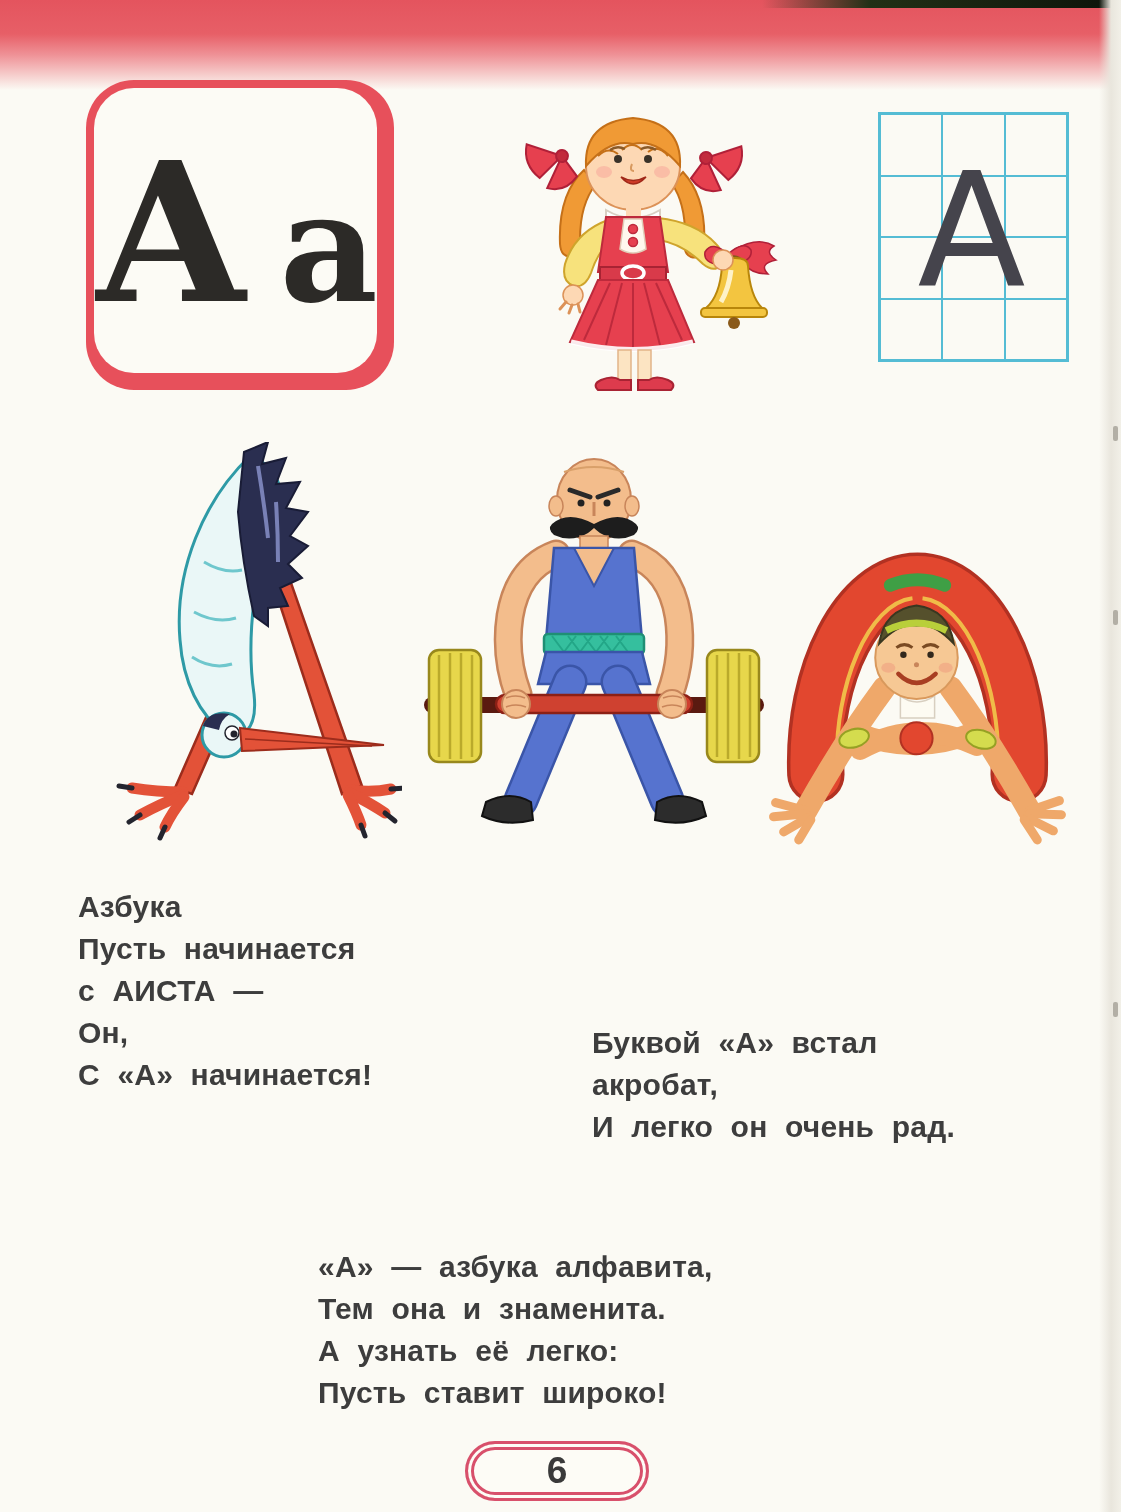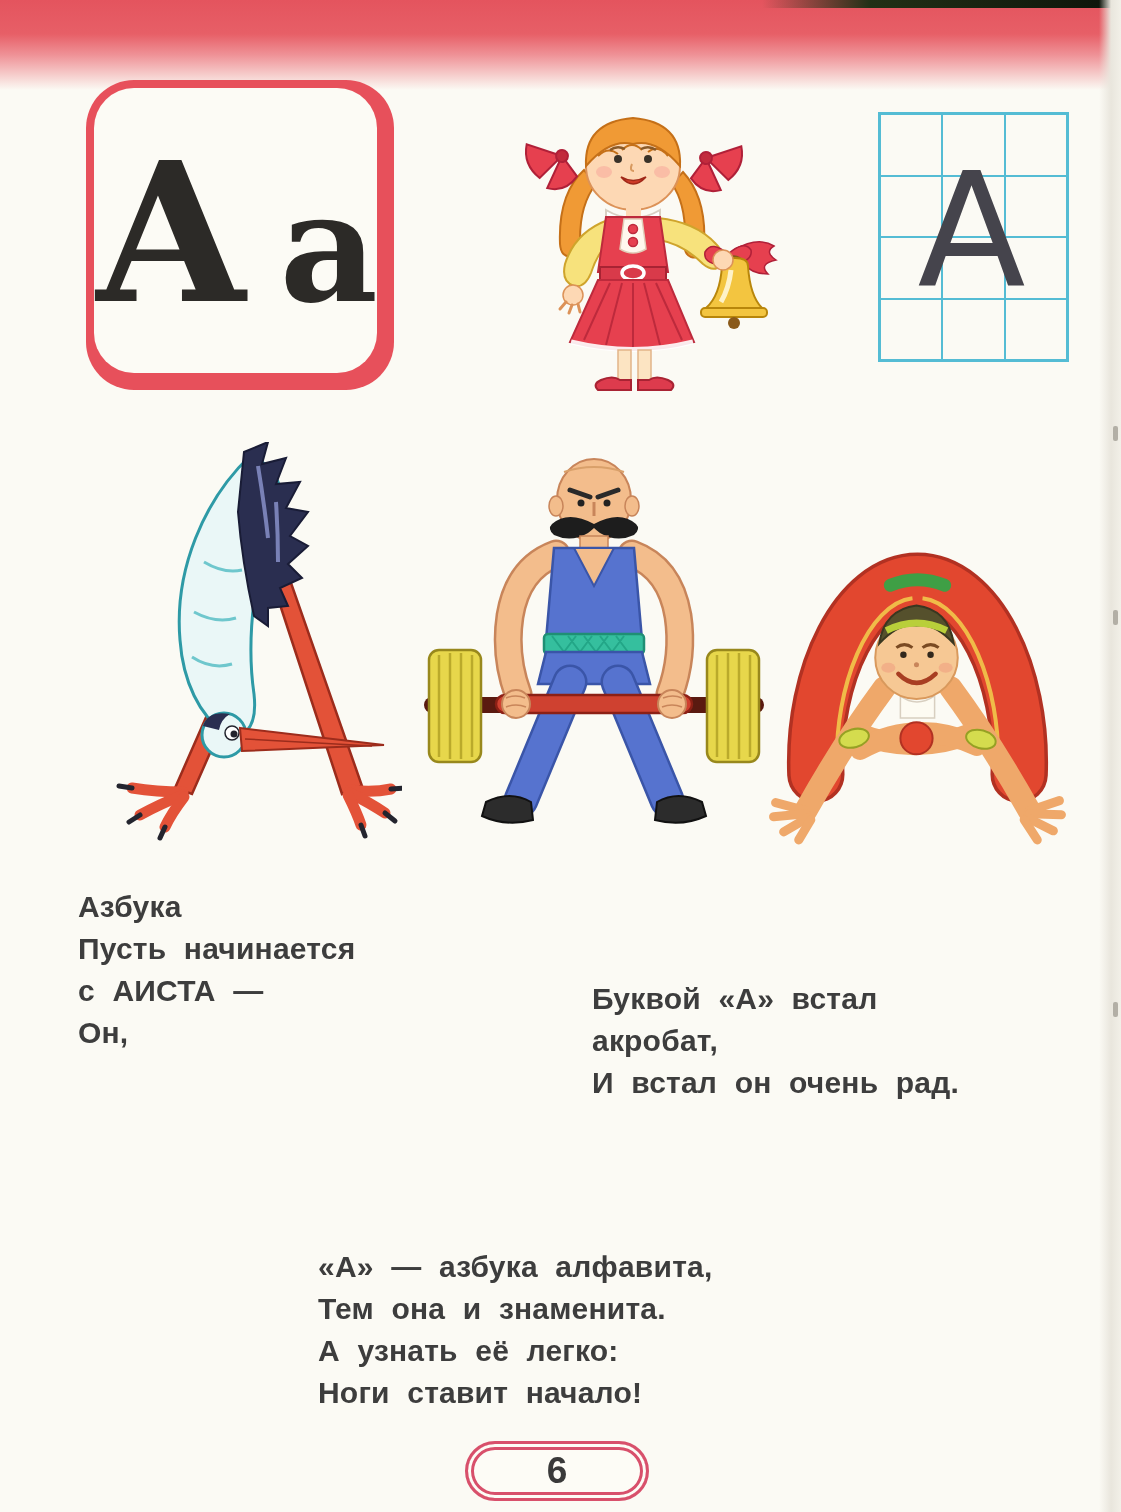--- a/index.html
+++ b/index.html
@@ -30,21 +30,21 @@
   
   .illu{position:absolute;}
   .girl{left:480px;top:92px;width:320px;height:300px;}
   .stork{left:72px;top:442px;width:330px;height:400px;}
   .strongman{left:424px;top:444px;width:340px;height:400px;}
   .acrobat{left:760px;top:545px;width:315px;height:312px;}
   
   .poem{position:absolute;font-weight:700;font-size:30px;line-height:42px;color:#3d3d3d;
         word-spacing:9px;letter-spacing:.2px;white-space:nowrap;}
   .poem-stork{left:78px;top:886px;}
-  .poem-acrobat{left:592px;top:978px;}
+  .poem-acrobat{left:592px;top:1022px;}
   .poem-alphabet{left:318px;top:1246px;}
   
   .page-pill{position:absolute;left:465px;top:1441px;width:184px;height:60px;border-radius:31px;
     border:3px solid #d8506b;box-sizing:border-box;background:#fdfcf6;
     box-shadow:inset 0 0 0 3px #fdfcf6, inset 0 0 0 6px #d8506b;
     display:flex;align-items:center;justify-content:center;}
   .page-number{font-weight:700;font-size:37px;color:#3a3a3a;}
 </style>
 </head>
 <body>
@@ -251,32 +251,33 @@
     <path d="M136,128 Q154,146 173,128" stroke="#a83e22" stroke-width="4.5" fill="none" stroke-linecap="round"></path>
     <ellipse cx="126" cy="122" rx="7" ry="5" fill="#f0a080" opacity=".6"></ellipse>
       <ellipse cx="183" cy="122" rx="7" ry="5" fill="#f0a080" opacity=".6"></ellipse>
   </svg>
 
   <div class="poem poem-stork">
     <div>Азбука</div>
     <div>Пусть начинается</div>
     <div>с АИСТА —</div>
     <div>Он,</div>
+    <div>С «А» начинается!</div>
   </div>
 
   <div class="poem poem-acrobat">
     <div>Буквой «А» встал</div>
     <div>акробат,</div>
-    <div>И встал он очень рад.</div>
+    <div>И легко он очень рад.</div>
   </div>
 
   <div class="poem poem-alphabet">
     <div>«А» — азбука алфавита,</div>
     <div>Тем она и знаменита.</div>
     <div>А узнать её легко:</div>
-    <div>Ноги ставит начало!</div>
+    <div>Пусть ставит широко!</div>
   </div>
 
   <div class="page-pill">
     <span class="page-number">6</span>
   </div>
 
 </div>
 
 </body></html>

